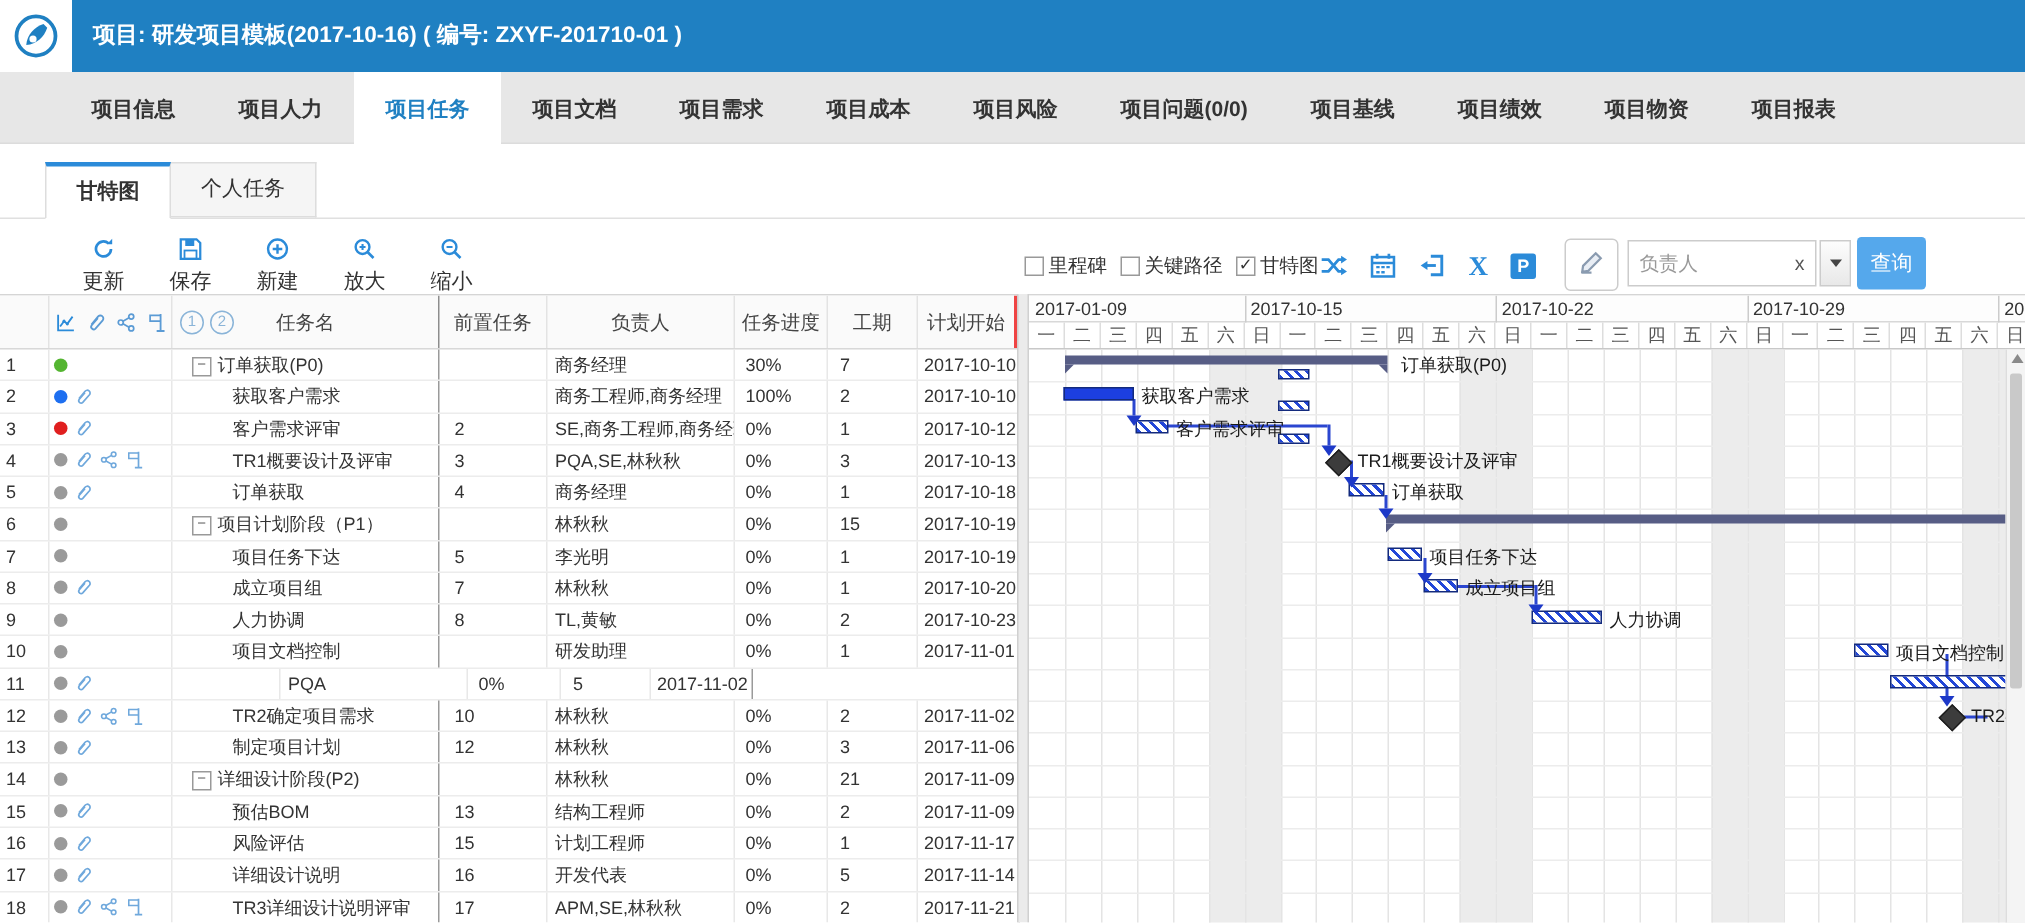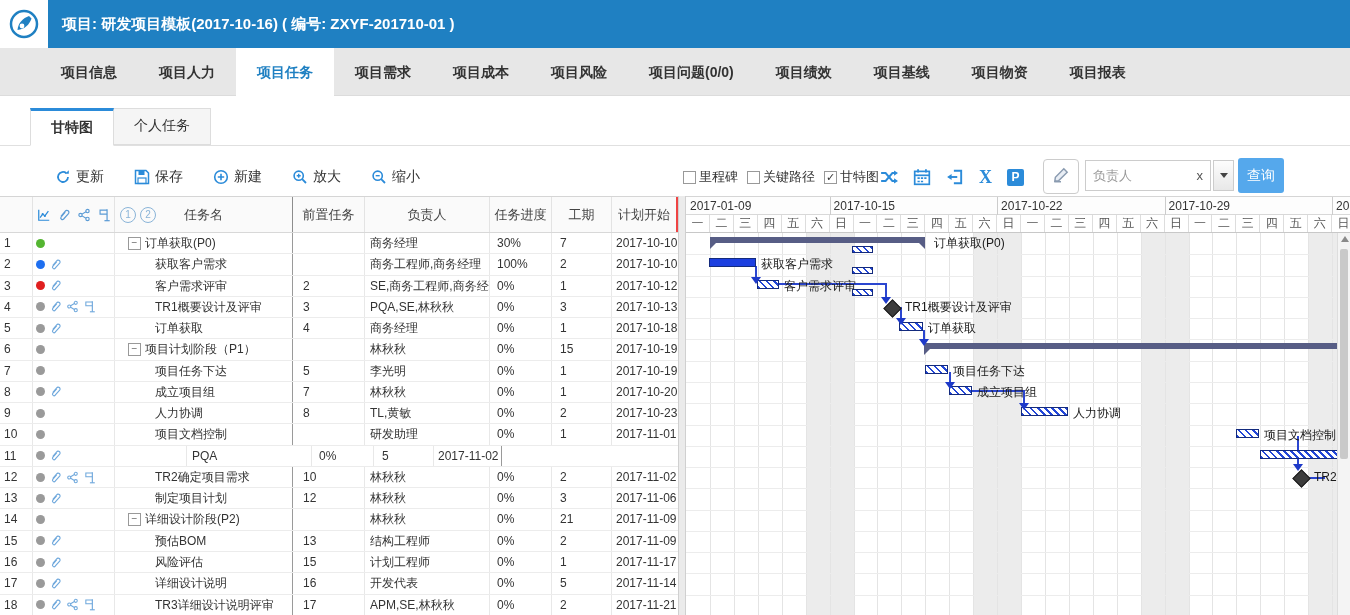--- a/index.html
+++ b/index.html
@@ -15,21 +15,21 @@
   .tab.active{background:#fff;color:#1f80c2;}
   
   .subtab-line{position:absolute;left:0;top:145px;width:1350px;height:1px;background:#e0e0e0;}
   .subtabs{position:absolute;left:30px;top:108px;display:flex;}
   .subtab{height:35px;line-height:33px;padding:0 20px;background:#f5f5f5;border:1px solid #ddd;border-left:none;font-size:14px;color:#333;cursor:pointer;}
   .subtab:first-child{border-left:1px solid #ddd;}
   .subtab.active{background:#fff;border-top:3px solid #2b8bd9;border-bottom:1px solid #fff;font-weight:bold;height:34px;}
   
   .toolbar{position:absolute;left:0;top:158px;width:1350px;height:38px;}
   .tb-left{position:absolute;left:55px;top:0;display:flex;gap:30px;align-items:center;height:38px;}
-  .tbtn{display:flex;align-items:center;gap:5px;font-size:14px;color:#333;cursor:pointer;}
+  .tbtn{display:flex;align-items:center;gap:5px;font-size:14px;color:#333;cursor:pointer;flex-direction:column;}
   .tbtn svg{display:block;}
   .cb-group{position:absolute;left:683px;top:0;display:flex;gap:9px;align-items:center;height:38px;}
   .cb{display:flex;align-items:center;gap:3px;cursor:pointer;}
   .cbbox{width:13px;height:13px;border:1px solid #999;background:#fff;box-sizing:border-box;font-size:11px;line-height:11px;text-align:center;color:#333;font-weight:bold;}
   .cblab{font-size:13px;color:#333;}
   .icon-group{position:absolute;left:880px;top:0;display:flex;gap:15px;align-items:center;height:38px;}
   .ricon{cursor:pointer;display:flex;align-items:center;}
   .excel-x{font-size:18px;font-weight:800;color:#2b8bd9;font-family:"Liberation Serif","DejaVu Serif",serif;}
   .proj-p{width:17px;height:17px;background:#2b8bd9;color:#fff;font-size:12px;font-weight:bold;text-align:center;line-height:17px;border-radius:2px;}
   .pencil-btn{position:absolute;left:1043px;top:1px;width:34px;height:33px;border:1px solid #ccc;border-radius:4px;background:#fff;display:flex;align-items:center;justify-content:center;cursor:pointer;}
@@ -101,26 +101,27 @@
       <circle cx="13" cy="17" r="2.4" fill="#fff"></circle>
     </svg>
   </div>
   <div class="title">项目: 研发项目模板(2017-10-16) ( 编号: ZXYF-201710-01 )</div>
 </div>
 
 <div class="tabbar">
     <div class="tab">项目信息</div>
     <div class="tab">项目人力</div>
     <div class="tab active">项目任务</div>
+    <div class="tab">项目文档</div>
     <div class="tab">项目需求</div>
     <div class="tab">项目成本</div>
     <div class="tab">项目风险</div>
     <div class="tab">项目问题(0/0)</div>
+    <div class="tab">项目基线</div>
     <div class="tab">项目绩效</div>
-    <div class="tab">项目基线</div>
     <div class="tab">项目物资</div>
     <div class="tab">项目报表</div>
   </div>
 
 <div class="subtab-line"></div>
 <div class="subtabs">
     <div class="subtab active">甘特图</div>
     <div class="subtab">个人任务</div>
   </div>
 

